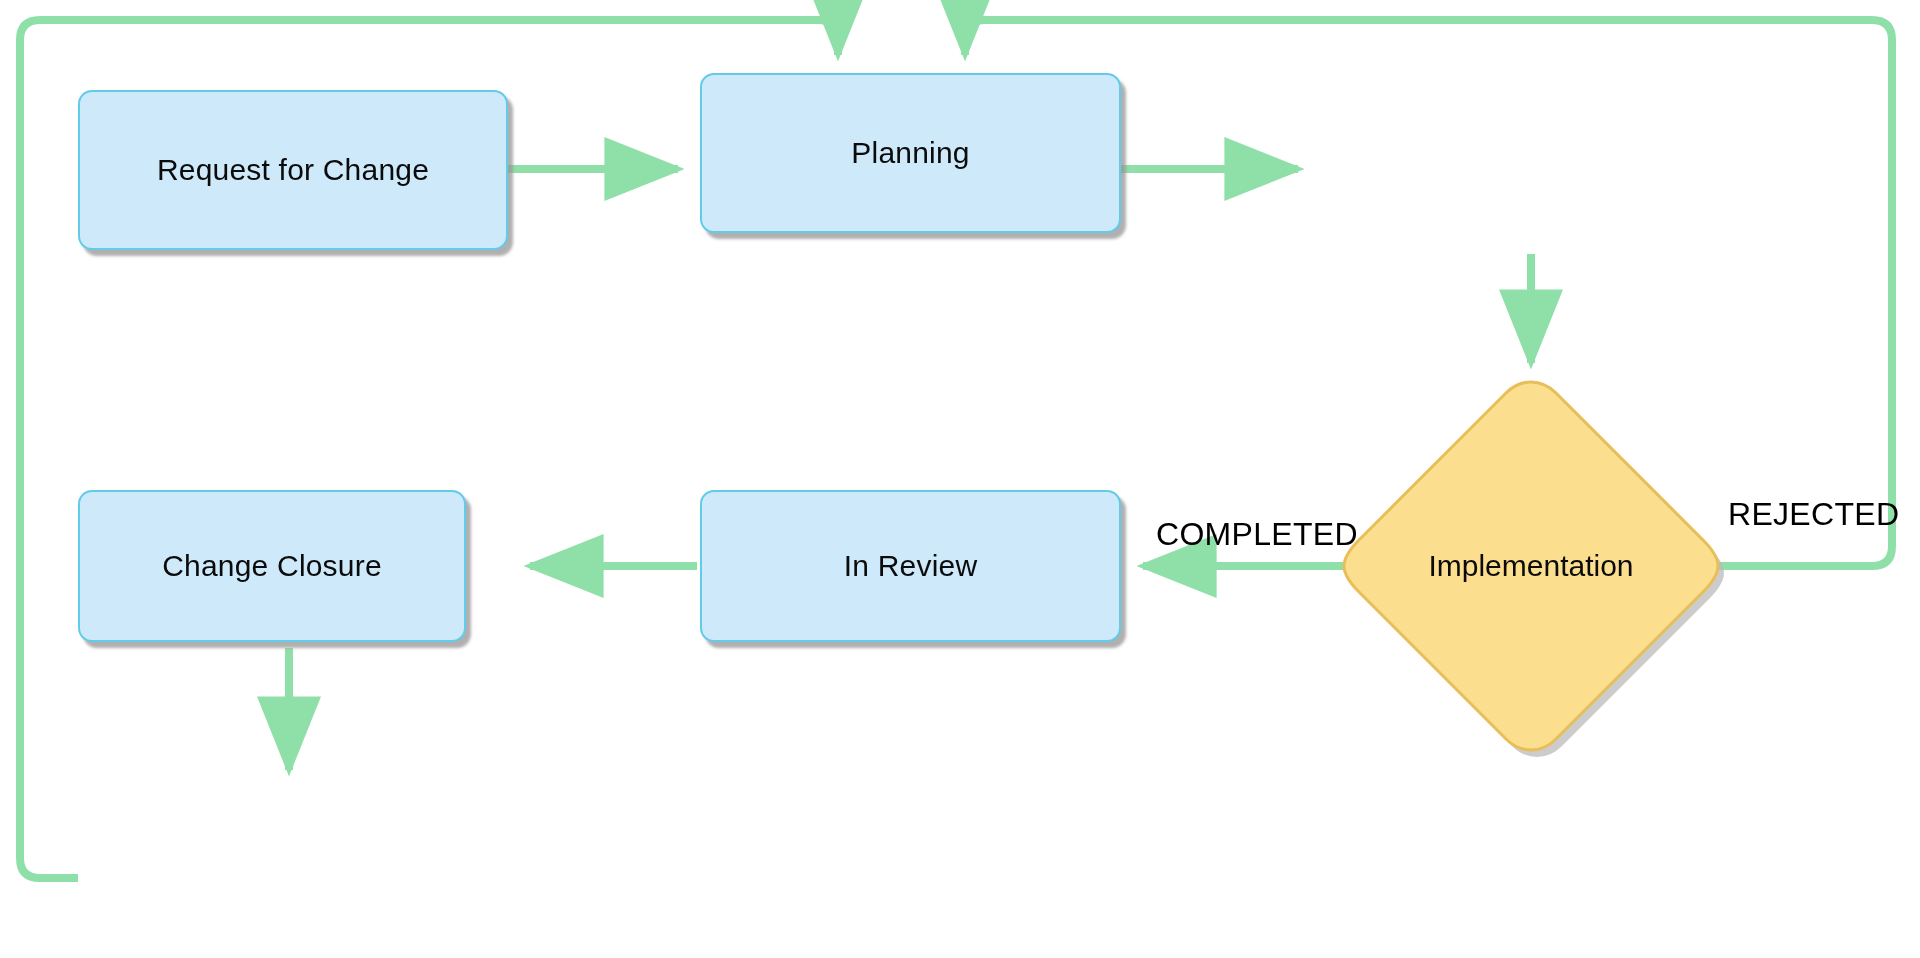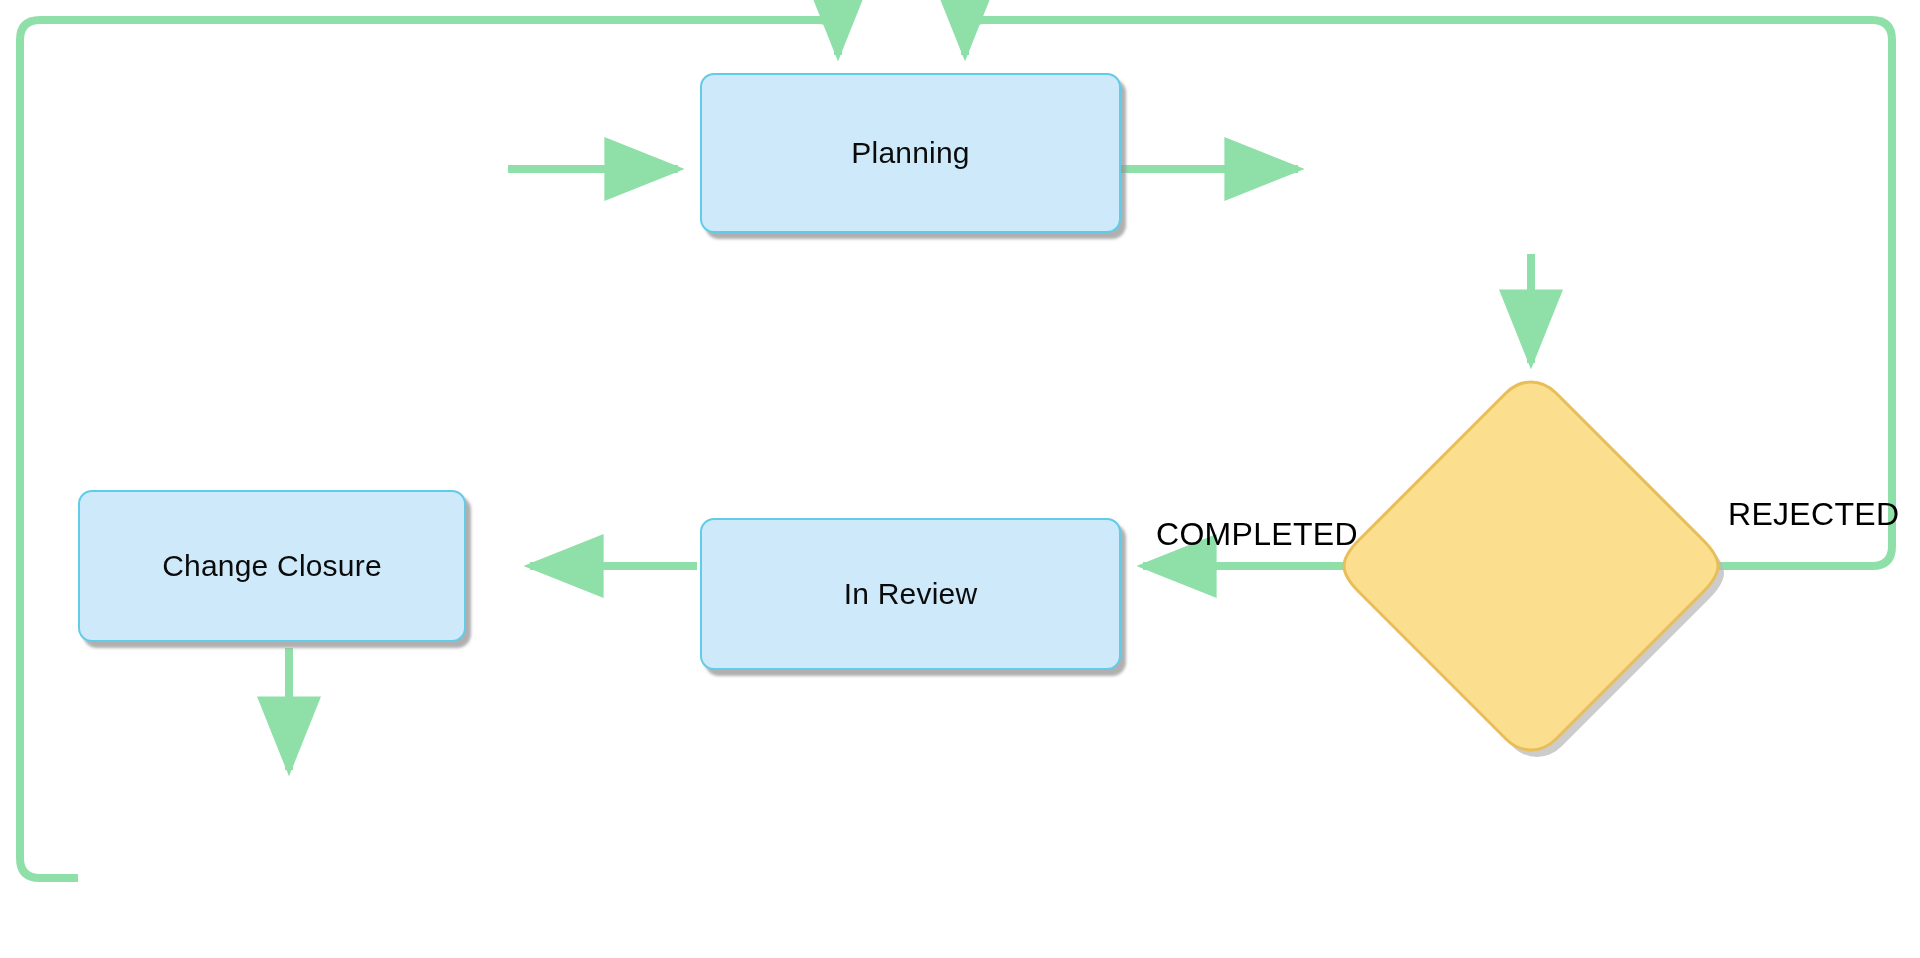--- a/index.html
+++ b/index.html
@@ -116,28 +116,34 @@
     <g>
       <path d="M 78,878 L 40,878 Q 20,878 20,858 L 20,40 Q 20,20 40,20 L 818,20 Q 838,20 838,40 L 838,55" fill="none" stroke="#8fdfa8" stroke-width="8" marker-end="url(#arrowhead)"></path>
     </g>
 
     <g>
       <path d="M 1531,382 Q 1545,382 1556,393 L 1703,540 Q 1718,555 1718,566 Q 1718,577 1703,592 L 1556,739 Q 1545,750 1531,750 Q 1517,750 1506,739 L 1359,592 Q 1344,577 1344,566 Q 1344,555 1359,540 L 1506,393 Q 1517,382 1531,382 Z" fill="#b9b9b9" opacity="0.72" transform="translate(6,7)"></path>
       <path d="M 1531,382 Q 1545,382 1556,393 L 1703,540 Q 1718,555 1718,566 Q 1718,577 1703,592 L 1556,739 Q 1545,750 1531,750 Q 1517,750 1506,739 L 1359,592 Q 1344,577 1344,566 Q 1344,555 1359,540 L 1506,393 Q 1517,382 1531,382 Z" fill="#fcdf8e" stroke="#e8be58" stroke-width="3"></path>
     </g>
   </svg>
 
+  <div class="node node-process" style="left:78px; top:90px; width:430px; height:160px;">
+    <span class="node-label">Request for Change</span>
+  </div>
 
   <div class="node node-process" style="left:700px; top:73px; width:421px; height:160px;justify-content:center;">
     <span class="node-label">Planning</span>
   </div>
 
 
+  <div class="node-decision" style="left:1344px; top:382px; width:374px; height:368px;">
+    <div class="decision-text">Implementation</div>
+  </div>
 
-  <div class="node node-process" style="left:700px; top:490px; width:421px; height:152px;margin-top:28px;">
+  <div class="node node-process" style="left:700px; top:490px; width:421px; height:152px;">
     <span class="node-label">In Review</span>
   </div>
 
   <div class="node node-process" style="left:78px; top:490px; width:388px; height:152px;">
     <span class="node-label">Change Closure</span>
   </div>
 
 
   <div class="edge-label" style="left:1156px; top:516px;">COMPLETED</div>
 

